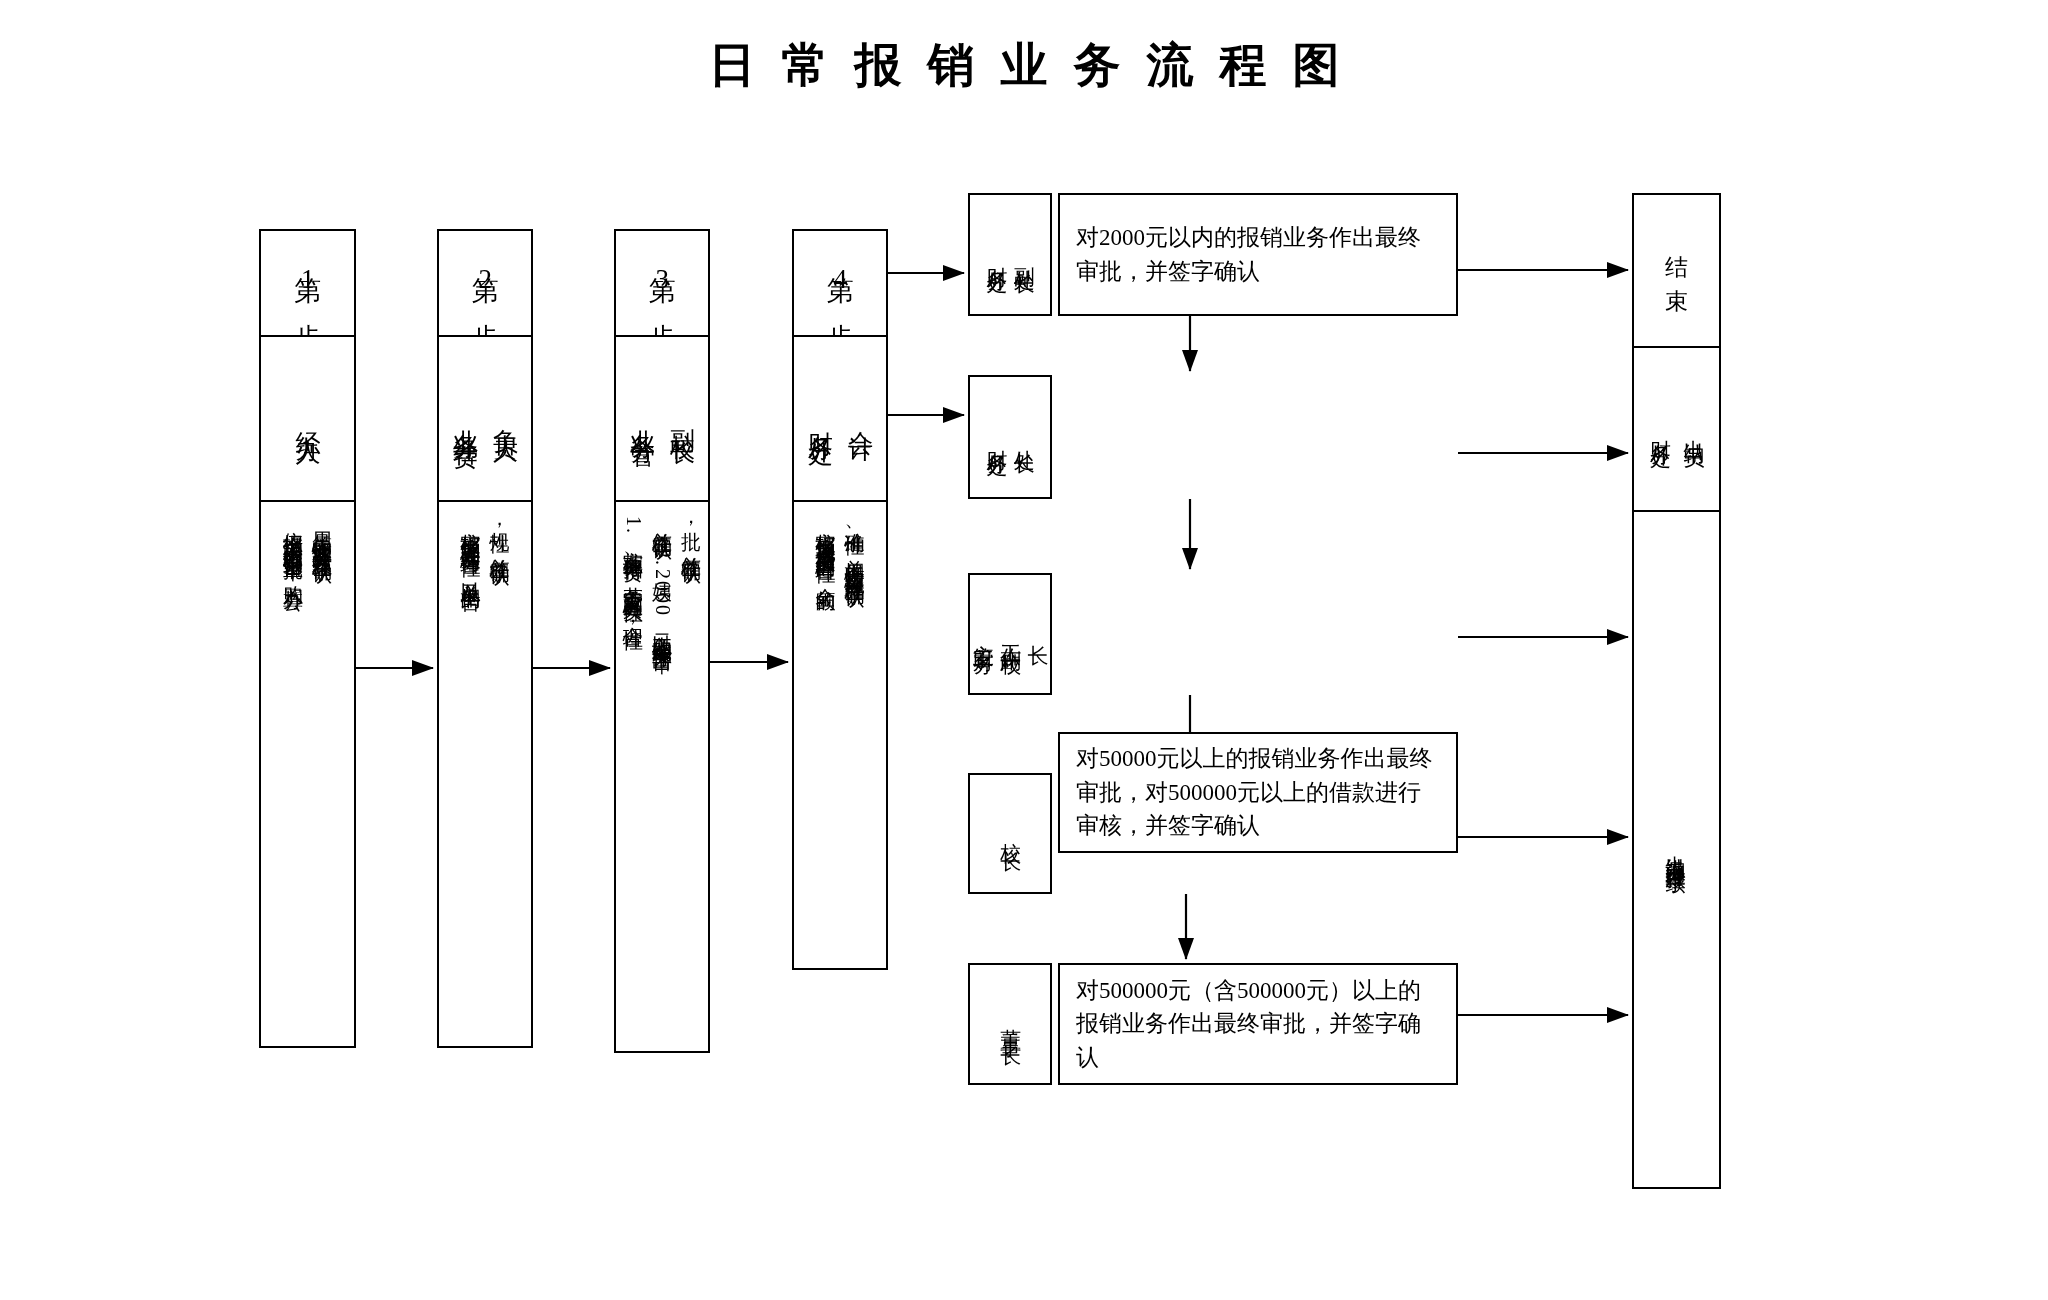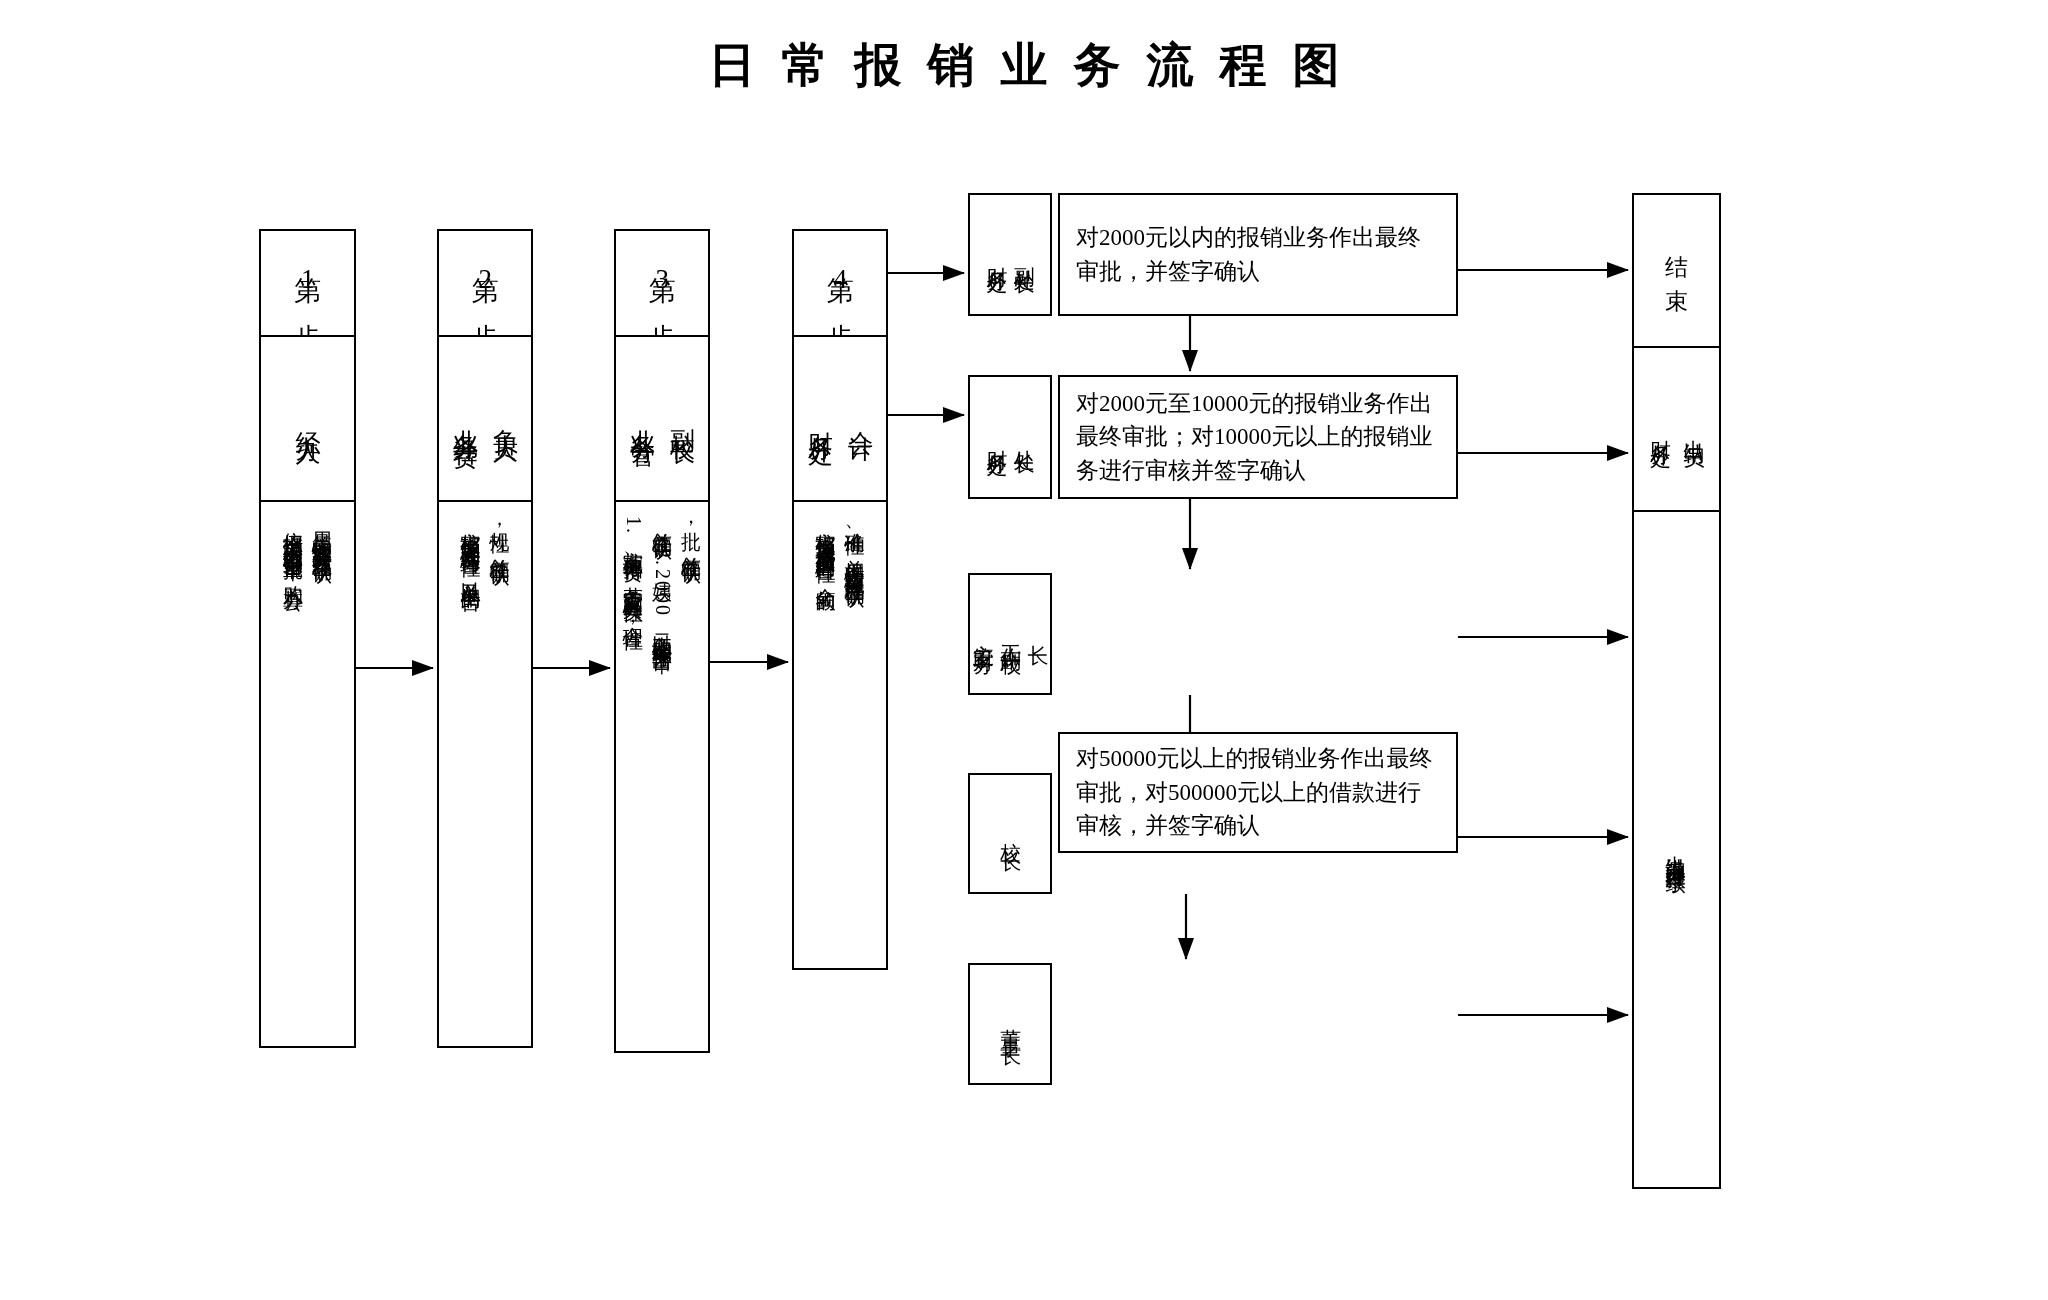--- a/index.html
+++ b/index.html
@@ -115,40 +115,40 @@
 副处长</div>
   </div>
   <div class="box rtext-box" style="left:1058px;top:193px;width:400px;height:123px">
     <div class="rtext">对2000元以内的报销业务作出最终审批，并签字确认</div>
   </div>
 
   <div class="box" style="left:968px;top:375px;width:84px;height:124px">
     <div class="vtext rlabel">财务处
 处长</div>
   </div>
-  <div class="box rtext-box" style="left:1058px;top:375px;width:400px;height:124px">
-    <div class="rtext">对2000元至10000元的报销业务作出最终审批；对10000元以上的报销业务进行审核并签字确认</div>
-  </div>
 
   <div class="box" style="left:968px;top:573px;width:84px;height:122px">
     <div class="vtext rlabel">主管财务
 工作副校
 长</div>
   </div>
 
   <div class="box" style="left:968px;top:773px;width:84px;height:121px">
     <div class="vtext rlabel-single">校长</div>
   </div>
   <div class="box rtext-box" style="left:1058px;top:732px;width:400px;height:121px">
     <div class="rtext">对50000元以上的报销业务作出最终审批，对500000元以上的借款进行审核，并签字确认</div>
   </div>
 
   <div class="box" style="left:968px;top:963px;width:84px;height:122px">
     <div class="vtext rlabel-single">董事长</div>
   </div>
+  <div class="box rtext-box" style="left:1058px;top:963px;width:400px;height:122px">
+    <div class="rtext">对500000元（含500000元）以上的报销业务作出最终审批，并签字确认</div>
+  </div>
 
   <div class="box" style="left:1632px;top:193px;width:89px;height:155px">
     <div class="vtext end-text">结束</div>
   </div>
   <div class="box" style="left:1632px;top:346px;width:89px;height:166px">
     <div class="vtext cashier-text">财务处
 出纳员</div>
   </div>
   <div class="box" style="left:1632px;top:510px;width:89px;height:679px">
     <div class="vtext tall-text">出纳人员办理付款手续</div>

